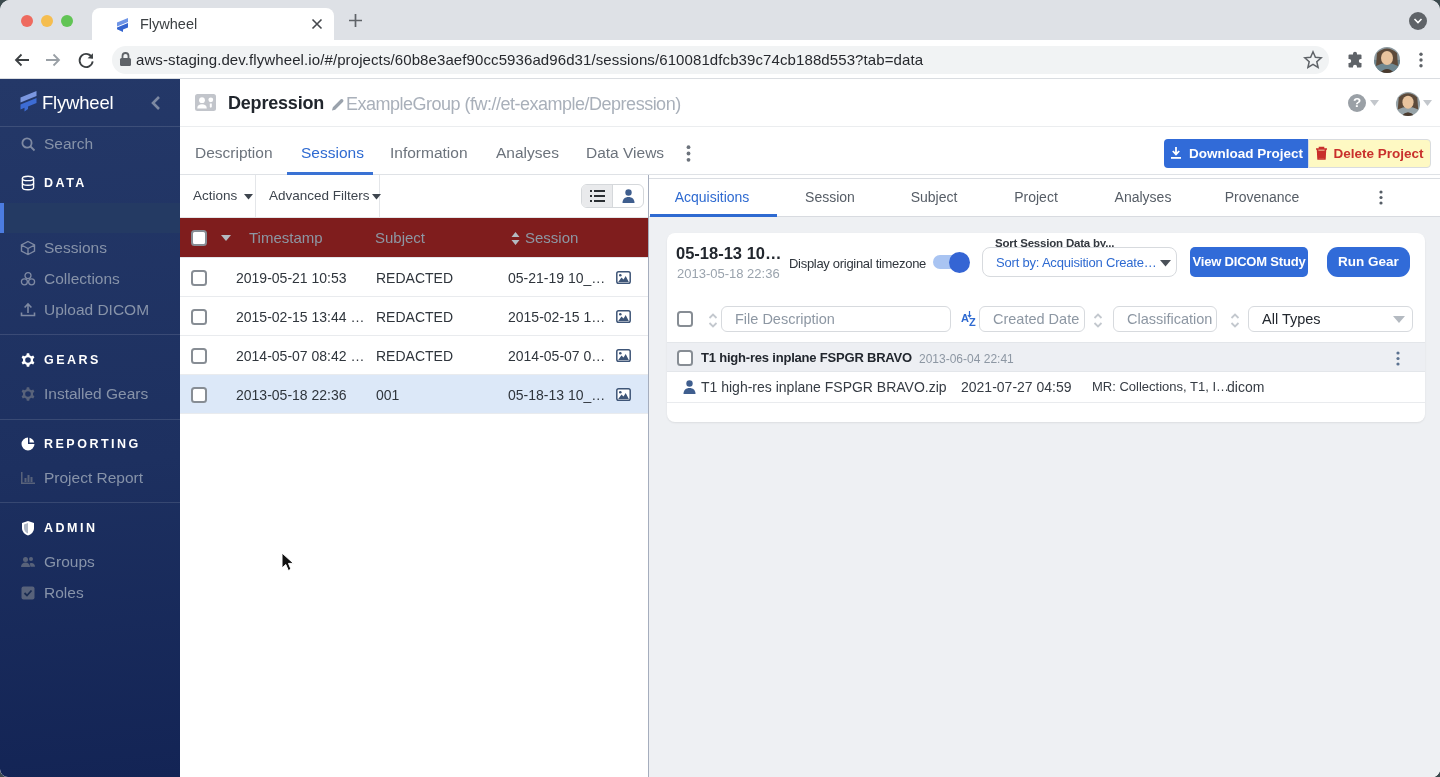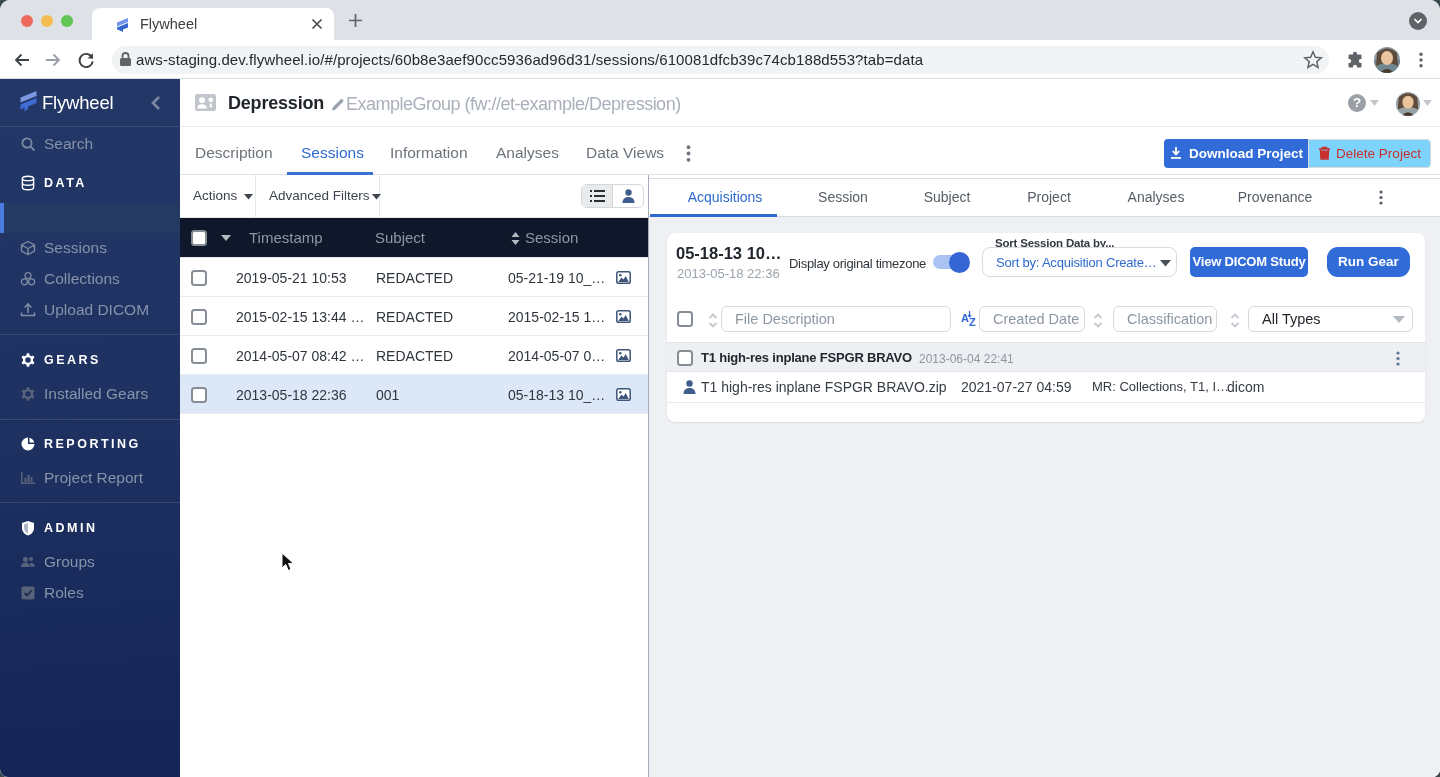--- a/index.html
+++ b/index.html
@@ -40,44 +40,44 @@
   .hdr { position:absolute; left:0; top:0; width:1260px; height:48px; background:#fff; border-bottom:1px solid #ebedef; }
   .hdr-title { position:absolute; left:48px; top:14px; font-size:18px; font-weight:bold; color:#21262d; letter-spacing:-0.2px; }
   .hdr-sub { position:absolute; left:166px; top:15px; font-size:18px; color:#a9b0ba; letter-spacing:-0.5px; white-space:nowrap; }
 
   
   .ptabs { position:absolute; left:0; top:48px; width:1260px; height:48px; background:#fff; border-bottom:1px solid #dfe2e6; }
   .ptab { position:absolute; top:17px; font-size:15.5px; color:#6c737c; }
   .ptab.act { color:#2e6ad1; }
   .ptab-line { position:absolute; left:107px; top:45px; width:86px; height:3px; background:#3a72d4; }
   .btn-dl { position:absolute; left:984px; top:12px; width:144px; height:29px; background:#316bd8; border-radius:4px 0 0 4px; color:#fff; font-size:13.5px; white-space:nowrap; font-weight:bold; text-align:center; line-height:29px; }
-  .btn-del { position:absolute; left:1128px; top:12px; width:123px; height:29px; background:#7dd3fc; border:1px solid #d9dcdf; border-radius:0 4px 4px 0; color:#c9302c; font-size:13.5px; white-space:nowrap; font-weight:normal; text-align:center; line-height:27px; }
+  .btn-del { position:absolute; left:1128px; top:12px; width:123px; height:29px; background:#fef9c3; border:1px solid #d9dcdf; border-radius:0 4px 4px 0; color:#c9302c; font-size:13.5px; white-space:nowrap; font-weight:bold; text-align:center; line-height:27px; }
 
   
   .content { position:absolute; left:0; top:96px; width:1260px; height:602px; }
   .lpanel { position:absolute; left:0; top:0; width:469px; height:602px; background:#fff; }
   .vdivider { position:absolute; left:468px; top:0; width:1px; height:602px; background:#a5adbd; }
   .rpanel { position:absolute; left:469px; top:0; width:791px; height:602px; background:#eef0f3; }
 
   
   .abar { position:absolute; left:0; top:0; width:469px; height:43px; background:#fff; border-bottom:1px solid #e4e6e9; }
   .abar .cell { position:absolute; top:0; height:43px; border-right:1px solid #e4e6e9; }
   .lbl { font-size:13.5px; color:#3e454e; white-space:nowrap; }
   .toggle2 { position:absolute; left:401px; top:9px; width:63px; height:24px; border:1px solid #d5d8db; border-radius:6px; background:#fff; }
   .toggle2 .half { position:absolute; top:0; width:31px; height:22px; }
-  .thead { position:absolute; left:0; top:43px; width:469px; height:40px; background:#0f172a; border-bottom:1px solid #e4e6e9; color:#8d97a3; font-size:15px; }
+  .thead { position:absolute; left:0; top:43px; width:469px; height:40px; background:#7f1d1d; border-bottom:1px solid #e4e6e9; color:#8d97a3; font-size:15px; }
   .trow { position:absolute; left:0; width:469px; height:39px; border-bottom:1px solid #e9ebee; font-size:14px; color:#2f353c; }
   .trow.sel { background:#dce8f8; }
   .cbx { position:absolute; left:11px; width:16px; height:16px; border:2px solid #878d94; border-radius:3.5px; background:#fff; }
 
   
   .rtabs { position:absolute; left:0; top:0; width:791px; height:42px; background:#fff; }
   .rtabs .tline { position:absolute; left:0; top:3px; width:791px; height:1px; background:#dadde2; }
   .rtabs .bline { position:absolute; left:0; top:41px; width:791px; height:1px; background:#d8dbe0; }
-  .rtab { position:absolute; top:14px; font-size:14px; color:#565d66; transform:translateX(-50%);margin-left:13px; }
+  .rtab { position:absolute; top:14px; font-size:14px; color:#565d66; transform:translateX(-50%); }
   .rtab.act { color:#2e6ad1; }
   .rtab-line { position:absolute; left:1px; top:39px; width:127px; height:3px; background:#2e6ad1; }
   .card { position:absolute; left:18px; top:58px; width:758px; height:189px; background:#fff; border-radius:8px; box-shadow:0 1px 2px rgba(0,0,0,0.08); }
   .card-title { position:absolute; left:9px; top:11px; font-size:16.5px; font-weight:bold; color:#22272e; }
   .card-sub { position:absolute; left:10px; top:33px; font-size:13px; color:#9aa3ad; }
   .tz { position:absolute; left:122px; top:23px; font-size:13px; letter-spacing:-0.3px; color:#2f353c; white-space:nowrap; }
   .switch { position:absolute; left:266px; top:22px; width:29px; height:14px; border-radius:7px; background:#a9c4f2; }
   .switch .knob { position:absolute; right:-8px; top:-3.5px; width:21px; height:21px; border-radius:50%; background:#3565d4; }
   .sortlbl { position:absolute; left:328px; top:4px; font-size:11.5px; color:#33383f; font-weight:bold; letter-spacing:-0.2px;}
   .sortbox { position:absolute; left:315px; top:14px; width:195px; height:30px; border:1px solid #d7dade; border-radius:8px; background:#fff; }

